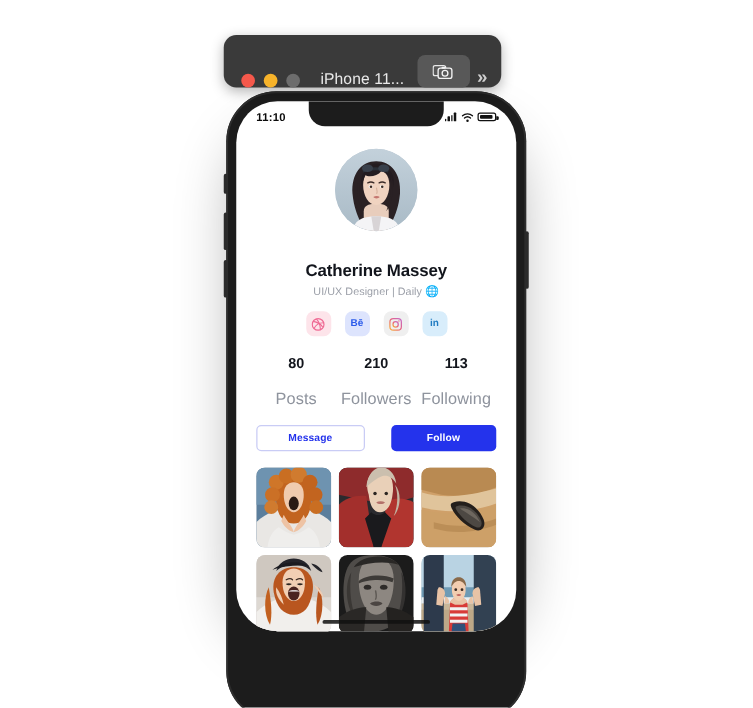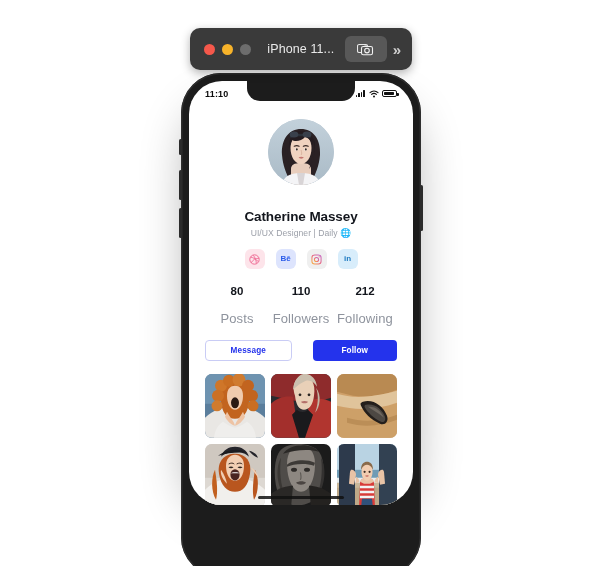--- a/index.html
+++ b/index.html
@@ -9,25 +9,25 @@
     font-family: "Liberation Sans", sans-serif;
     overflow: hidden;
   }
 
   
   #stage { position: relative; width: 602px; height: 566px; background:#fff; }
 
   
   #titlebar {
     position: absolute;
-    left: 190px; top: 28px;
+    left: 179px; top: 28px;
     width: 222px; height: 42px;
     background: #3a3a3a;
     border-radius: 10px;
-    display: flex; align-items: center;
+    display: flex; align-items: flex-end;
     padding: 0 10px;
     box-shadow: 0 3px 10px rgba(0,0,0,.30);
     z-index: 40;
   }
   .tl-dots { display:flex; align-items:center; gap:7px; margin-left:4px; }
   .tl-dot { width:11px; height:11px; border-radius:50%; }
   .tl-close { background:#f5584b; }
   .tl-min   { background:#f7b32a; }
   .tl-max   { background:#6d6d6d; }
   #tl-title {
@@ -335,25 +335,25 @@
           </div>
 
         </div>
 
         <div id="stats">
           <div class="stat">
             <div class="stat-val">80</div>
             <div class="stat-lbl">Posts</div>
           </div>
           <div class="stat">
-            <div class="stat-val">110</div>
+            <div class="stat-val">210</div>
             <div class="stat-lbl">Followers</div>
           </div>
           <div class="stat">
-            <div class="stat-val">212</div>
+            <div class="stat-val">113</div>
             <div class="stat-lbl">Following</div>
           </div>
         </div>
 
         <div id="actions">
           <div class="btn" id="btn-message">Message</div>
           <div class="btn" id="btn-follow">Follow</div>
         </div>
 
         <div id="grid">

